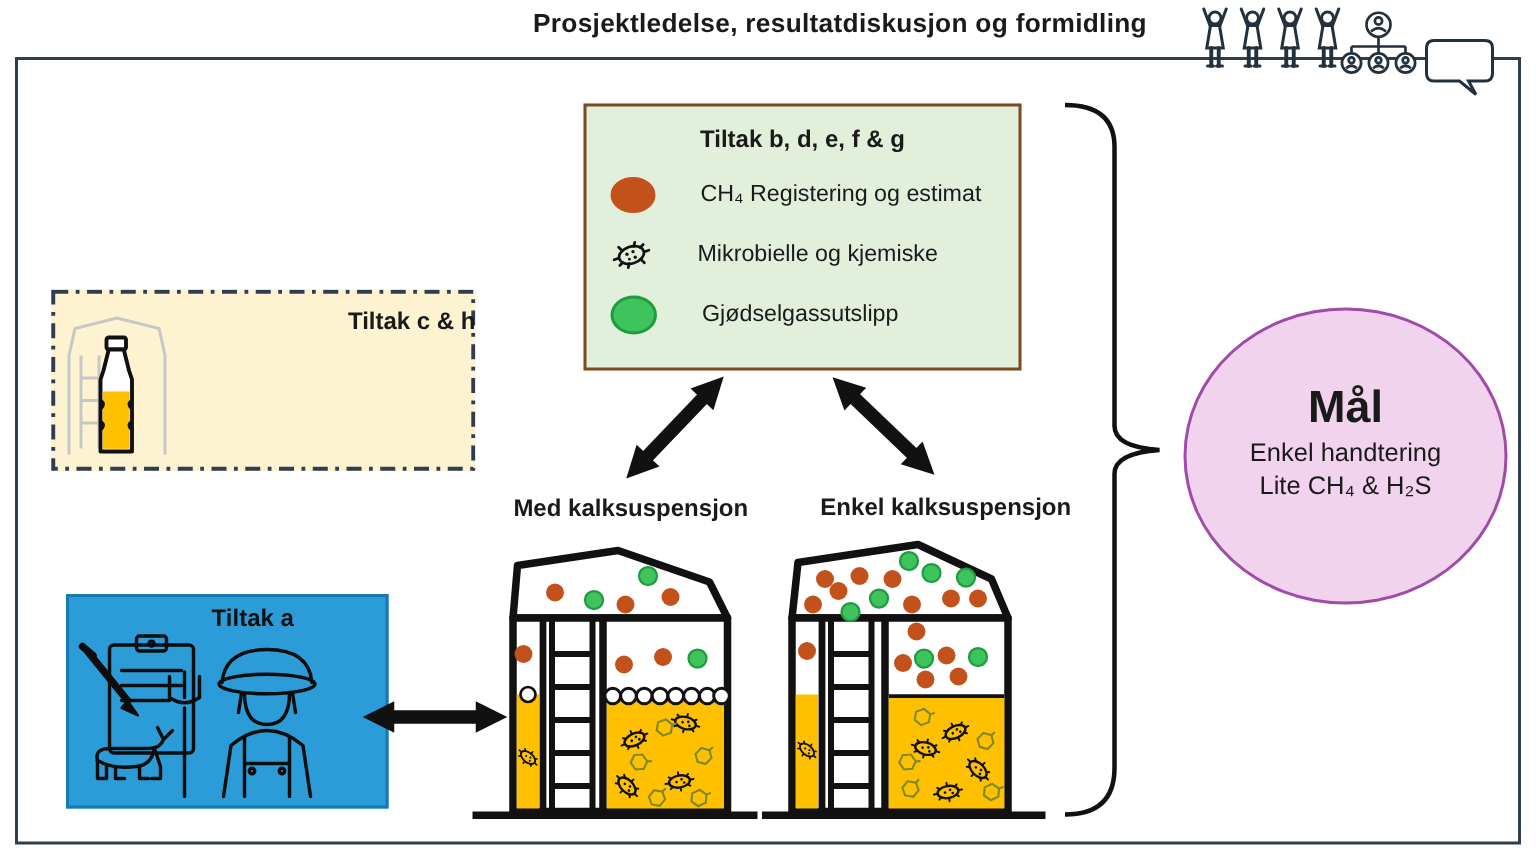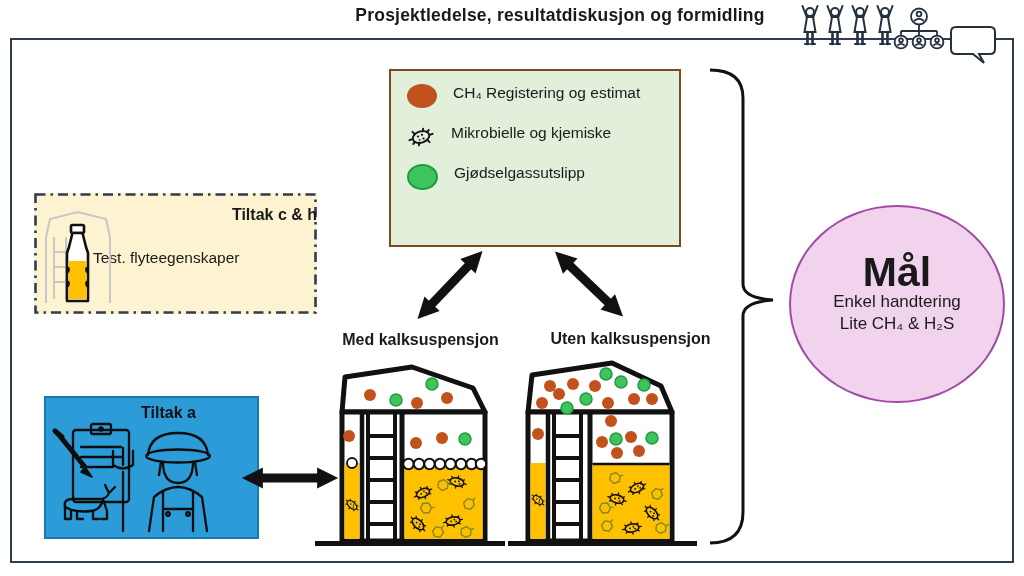--- a/index.html
+++ b/index.html
@@ -7,36 +7,36 @@
          font-family:"Liberation Sans","DejaVu Sans",sans-serif;color:#1a1a1a;padding-left:21px;}
   .abs{position:absolute;}
   .frame{left:10px;top:38px;width:1000px;height:521px;border:2px solid #2e3d4f;}
   .hdr-title{left:280px;top:5px;width:560px;text-align:center;font-weight:bold;font-size:17.5px;letter-spacing:.2px;}
   .hdr-icons{left:799px;top:2px;display:flex;gap:3px;z-index:5;}
   .orgchart{left:891px;top:7px;z-index:5;}
   .bubble{left:948px;top:25px;z-index:5;}
 
   .greenbox{left:389px;top:69px;width:292px;height:178px;background:#e1efdb;border:2px solid #7a4a21;box-sizing:border-box;}
   .greenbox .gb-title{margin-top:14px;text-align:center;font-weight:bold;font-size:16px;}
-  .gb-row{display:flex;gap:16px;padding-left:16px;margin-top:13px;height:27px;}
+  .gb-row{display:flex;align-items:center;gap:30px;padding-left:16px;margin-top:13px;height:27px;}
   .gb-label{font-size:15.5px;}
   .dot-orange{width:30px;height:24px;border-radius:50%;background:#c2511c;flex:0 0 auto;}
   .dot-green{width:31px;height:26px;border-radius:50%;background:#3fc35d;border:2px solid #1e9c3f;box-sizing:border-box;flex:0 0 auto;}
 
   .concept-heading{left:37px;top:157px;font-weight:bold;font-size:16.5px;}
   .yellowbox{left:34px;top:193px;width:283px;height:121px;background:#fdf3d0;}
   .yellowbox .yb-title{position:absolute;left:0;top:13px;width:100%;text-align:right;font-weight:bold;font-size:16px;}
   .yb-lines{position:absolute;left:59px;top:55px;font-size:15.5px;line-height:20.5px;}
 
   .bluebox{left:44px;top:396px;width:215px;height:143px;background:#2b9cd8;border:2.5px solid #1779b3;box-sizing:border-box;}
   .bluebox .bb-title{position:absolute;left:40px;right:6px;top:6px;text-align:center;font-weight:bold;font-size:16px;color:#111;}
 
   .tank-label{font-weight:bold;font-size:16px;text-align:center;}
   .goal{left:789px;top:205px;width:216px;height:198px;background:#f2d3ee;border:2px solid #a14ba9;border-radius:50%;box-sizing:border-box;text-align:center;}
-  .goal .goal-title{margin-top:46px;font-size:41px;font-weight:bold;line-height:38px;}
+  .goal .goal-title{margin-top:46px;font-size:30px;font-weight:bold;line-height:38px;}
   .goal .goal-line{font-size:17px;line-height:22px;}
   svg{display:block;}
 </style>
 </head>
 <body>
 
 <div class="stage">
 
   <div class="abs frame"></div>
 
@@ -105,20 +105,21 @@
     </svg>
   </div>
 
   <div class="abs bubble">
     <svg width="50" height="40" viewBox="0 0 50 40">
       <path d="M8,2 H42 Q47,2 47,7 V24 Q47,29 42,29 H31 L36,38 L25,29 H8 Q3,29 3,24 V7 Q3,2 8,2 Z" fill="#fff" stroke="#23313f" stroke-width="2"></path>
     </svg>
   </div>
 
   <div class="abs greenbox">
+    <div class="gb-title">Tiltak b, d, e, f &amp; g</div>
     <div class="gb-row">
       <span class="dot-orange"></span>
       <span class="gb-label">CH₄ Registering og estimat</span>
     </div>
     <div class="gb-row">
       <svg width="28" height="26" viewBox="0 0 28 26">
         <g stroke="#111" stroke-width="1.8" fill="none" stroke-linecap="round">
           <ellipse cx="14" cy="13" rx="8.5" ry="5.6" transform="rotate(-18 14 13)"></ellipse>
           <line x1="22.7" y1="10.8" x2="25.6" y2="9.8"></line>
             <line x1="5.3" y1="15.2" x2="2.4" y2="16.2"></line>
@@ -143,21 +144,20 @@
       <span class="gb-label">Gjødselgassutslipp</span>
     </div>
   </div>
 
   <div class="abs yellowbox">
     <svg class="abs" style="left:0;top:0;" width="283" height="121" viewBox="0 0 283 121">
       <rect x="1.5" y="1.5" width="280" height="118" fill="none" stroke="#2e3d4f" stroke-width="2.6" stroke-dasharray="10 5 2.5 5"></rect>
     </svg>
     <div class="yb-title">Tiltak c &amp; h</div>
     <div class="yb-lines">
-      <div>Test. flyteegenskaper</div>
     </div>
 
     <svg class="abs" style="left:4px;top:14px;" width="84" height="104" viewBox="0 0 84 104">
       <g stroke="#c7c7c7" stroke-width="2" fill="none">
         <path d="M8,30 L12,12 L40,5 L68,12 L72,30 L72,96 M8,30 L8,96"></path>
         <path d="M16,30 V92 M28,30 V92 M16,45 H28 M16,60 H28 M16,75 H28"></path>
       </g>
       <g stroke="#111" stroke-width="2.6" fill="#fff" stroke-linejoin="round">
         <rect x="33" y="18" width="13" height="8" rx="1.5"></rect>
         <path d="M34.5,26 L31,40 L29,46 L29,94 L50,94 L50,46 L48,40 L44.5,26 Z"></path>
@@ -196,21 +196,21 @@
           <circle cx="137" cy="93" r="1.8"></circle>
 
         <path d="M14,86 Q12,78 22,78 L48,78 Q56,78 58,72 M58,72 L54,64 M58,72 L64,66"></path>
         <path d="M14,86 L14,98 L20,98 L20,90 M26,90 L26,98 L32,98 M42,90 L42,98 L48,98 M52,78 L56,90 L56,98 L50,98"></path>
         <path d="M14,86 Q24,92 40,90 Q50,89 52,78"></path>
       </g>
     </svg>
   </div>
 
   <div class="abs tank-label" style="left:328px;top:331px;width:185px;">Med kalksuspensjon</div>
-  <div class="abs tank-label" style="left:533px;top:330px;width:195px;">Uten kalksuspensjon</div>
+  <div class="abs tank-label" style="left:533px;top:330px;width:195px;">Enkel kalksuspensjon</div>
 
   <svg class="abs" style="left:305px;top:358px;" width="400" height="192" viewBox="0 0 400 192">
     <defs>
       <g id="mic">
         <ellipse rx="7" ry="4" fill="none" stroke="#111" stroke-width="1.6"></ellipse>
         <g stroke="#111" stroke-width="1.3" stroke-linecap="round">
           <line x1="7.5" y1="0" x2="9.5" y2="0"></line>
             <line x1="-7.5" y1="0" x2="-9.5" y2="0"></line>
           <line x1="0" y1="4.4" x2="0" y2="6.2"></line>
             <line x1="0" y1="-4.4" x2="0" y2="-6.2"></line>

